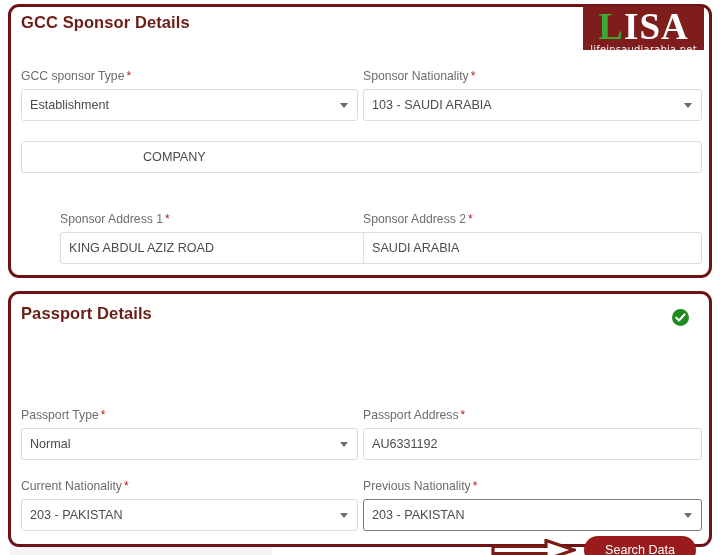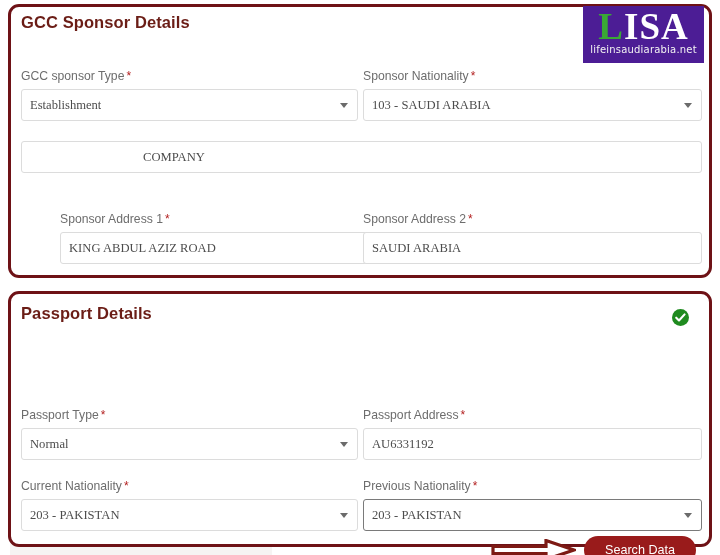--- a/index.html
+++ b/index.html
@@ -78,22 +78,22 @@
     display: block;
   }
   .check-badge svg { display: block; }
 
   
   .logo {
     position: absolute;
     left: 583px;
     top: 6px;
     width: 121px;
-    height: 57px;
-    background: #4c1d95;
+    height: 44px;
+    background: #7f1d1d;
     overflow: hidden;
   }
   .logo-word {
     position: absolute;
     left: 0;
     right: 0;
     top: 1px;
     text-align: center;
     font-family: "Liberation Serif", serif;
     font-weight: bold;
@@ -155,21 +155,20 @@
     align-items: center;
     padding: 0 8px;
     position: relative;
   }
   .control.focused {
     border: 1px solid #7a7a7a;
   }
   .control .val {
     white-space: nowrap;
     overflow: hidden;
-    font-family: Liberation Serif, serif;
   }
   .control.centerish .val {
     padding-left: 113px;
   }
   .caret {
     position: absolute;
     right: 9px;
     top: 50%;
     width: 0;
     height: 0;

